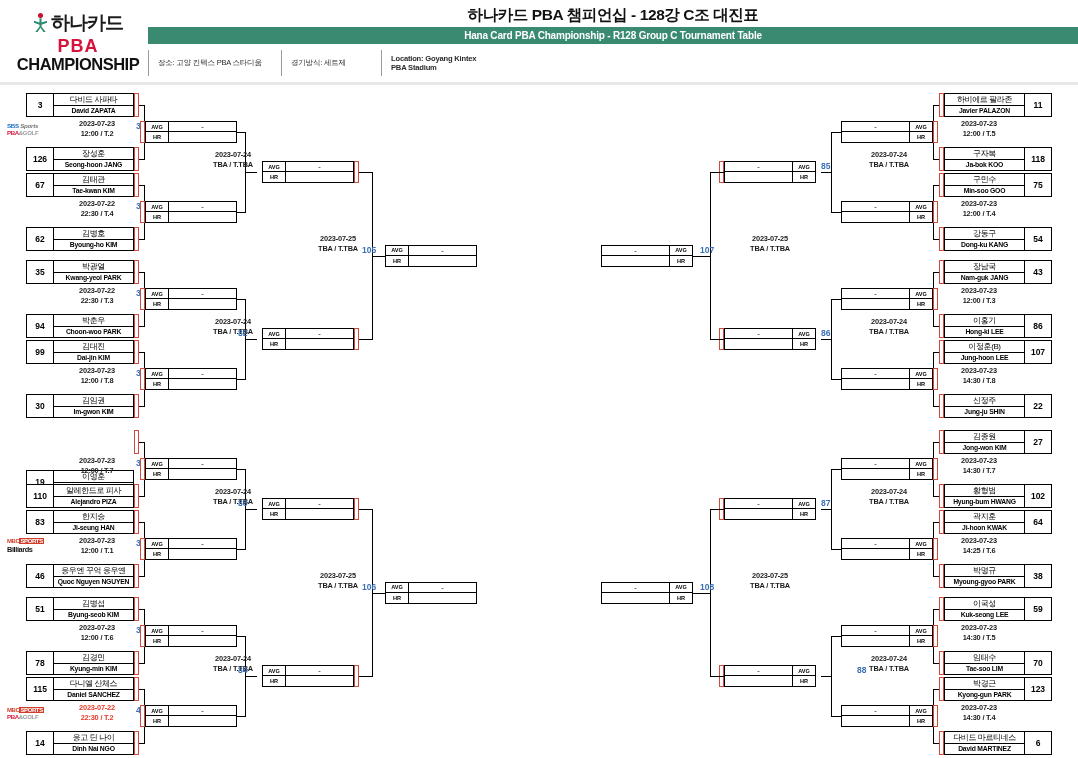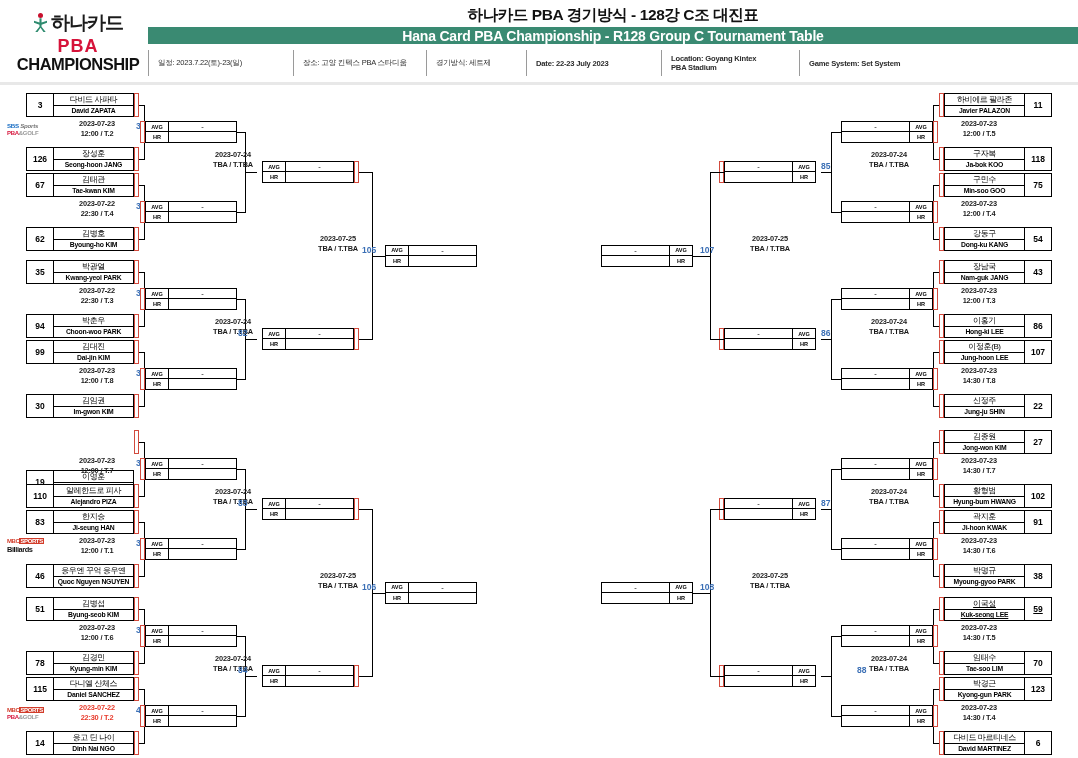--- a/index.html
+++ b/index.html
@@ -21,21 +21,21 @@
     background:#2e8b6f;
     clip-path: polygon(42% 0%, 58% 0%, 58% 30%, 100% 18%, 100% 32%, 58% 45%, 58% 60%, 92% 100%, 74% 100%, 50% 68%, 26% 100%, 8% 100%, 42% 60%, 42% 45%, 0% 32%, 0% 18%, 42% 30%);
   }
   .logo-hana { font-size:19px; font-weight:bold; letter-spacing:-1px; color:#1b1b1b; }
   .logo-pba { font-size:18px; font-weight:bold; color:#d6133a; letter-spacing:1px; line-height:1; }
   .logo-champ { font-size:16.5px; font-weight:bold; color:#111; letter-spacing:-0.5px; line-height:1.05; }
 
   #title-main { position:absolute; left:148px; top:5px; width:930px; text-align:center;
     font-size:15.5px; font-weight:bold; color:#111; letter-spacing:-0.4px; }
   #title-bar { position:absolute; left:148px; top:27px; width:930px; height:17px;
-    background:#3a8a72; color:#fff; font-size:14px; font-weight:bold;
+    background:#3a8a72; color:#fff; font-size:10px; font-weight:bold;
     display:flex; align-items:center; justify-content:center; letter-spacing:-0.2px; }
 
   #info-bar { position:absolute; left:148px; top:48px; width:930px; height:30px; display:flex; align-items:center; }
   .info-cell { position:relative; height:26px; display:flex; flex-direction:column;
     justify-content:center; padding-left:10px; font-size:7.5px; color:#2b2b2b; letter-spacing:-0.2px; }
   .info-cell:before { content:""; position:absolute; left:0; top:0; width:1px; height:26px; background:#9a9a9a; }
   .info-cell.en { font-weight:bold; font-size:7.6px; }
 
   #header-rule { position:absolute; left:0; top:82px; width:1078px; height:3px; background:#e8e8e8; }
 
@@ -103,33 +103,30 @@
       <span class="logo-mark">
         <span class="dot"></span>
           <span class="body"></span>
       </span>
       <span class="logo-hana">하나카드</span>
     </div>
     <div class="logo-pba">PBA</div>
     <div class="logo-champ">CHAMPIONSHIP</div>
   </div>
 
-  <div id="title-main">하나카드 PBA 경기방식 - 128강 C조 대진표</div>
+  <div id="title-main">하나카드 PBA 챔피언십 - 128강 C조 대진표</div>
   <div id="title-bar">Hana Card PBA Championship - R128 Group C Tournament Table</div>
 
   <div id="info-bar">
-    <div class="info-cell" style="width:145px">일정: 2023.7.22(토)-23(일)</div>
     <div class="info-cell" style="width:133px">장소: 고양 킨텍스 PBA 스타디움</div>
     <div class="info-cell" style="width:100px">경기방식: 세트제</div>
-    <div class="info-cell en" style="width:135px">Date: 22-23 July 2023</div>
     <div class="info-cell en" style="width:138px">
       <span>Location: Goyang Kintex</span>
       <span>PBA Stadium</span>
     </div>
-    <div class="info-cell en" style="width:170px">Game System: Set System</div>
   </div>
 
   <div id="header-rule"></div>
 </div>
 
 <div id="bracket">
     <div class="pbox" style="left: 26px; top: 8px;">
       <div class="seed">3</div>
       <div class="names">
         <div class="kr">다비드 사파타</div>
@@ -666,45 +663,45 @@
     <div class="meta" style="left: 942px; top: 371px; width: 74px;">
       <div>2023-07-23</div>
       <div>14:30 / T.7</div>
     </div>
     <div class="mno" style="left: 916px; top: 373px;">45</div>
     <div class="ln" style="left: 933px; top: 357px; width: 1px; height: 54px;"></div>
     <div class="ln" style="left: 933px; top: 357px; width: 6px; height: 1px;"></div>
     <div class="ln" style="left: 933px; top: 411px; width: 6px; height: 1px;"></div>
     <div class="ln" style="left: 933px; top: 384px; width: 0px; height: 1px;"></div>
     <div class="pbox rtl" style="left: 944px; top: 425px;">
-      <div class="seed">91</div>
+      <div class="seed">64</div>
       <div class="names">
         <div class="kr">곽지훈</div>
         <div class="en">Ji-hoon KWAK</div>
       </div>
     </div>
     <div class="stub" style="left: 939px; top: 425px;"></div>
     <div class="pbox rtl" style="left: 944px; top: 479px;">
       <div class="seed">38</div>
       <div class="names">
         <div class="kr">박명규</div>
         <div class="en">Myoung-gyoo PARK</div>
       </div>
     </div>
     <div class="stub" style="left: 939px; top: 479px;"></div>
     <div class="meta" style="left: 942px; top: 451px; width: 74px;">
       <div>2023-07-23</div>
-      <div>14:30 / T.6</div>
+      <div>14:25 / T.6</div>
     </div>
     <div class="mno" style="left: 916px; top: 453px;">46</div>
     <div class="ln" style="left: 933px; top: 437px; width: 1px; height: 54px;"></div>
     <div class="ln" style="left: 933px; top: 437px; width: 6px; height: 1px;"></div>
     <div class="ln" style="left: 933px; top: 491px; width: 6px; height: 1px;"></div>
     <div class="ln" style="left: 933px; top: 464px; width: 0px; height: 1px;"></div>
-    <div class="pbox rtl" style="left: 944px; top: 512px; text-decoration: underline;">
+    <div class="pbox rtl" style="left: 944px; top: 512px;">
       <div class="seed">59</div>
       <div class="names">
         <div class="kr">이국성</div>
         <div class="en">Kuk-seong LEE</div>
       </div>
     </div>
     <div class="stub" style="left: 939px; top: 512px;"></div>
     <div class="pbox rtl" style="left: 944px; top: 566px;">
       <div class="seed">70</div>
       <div class="names">

